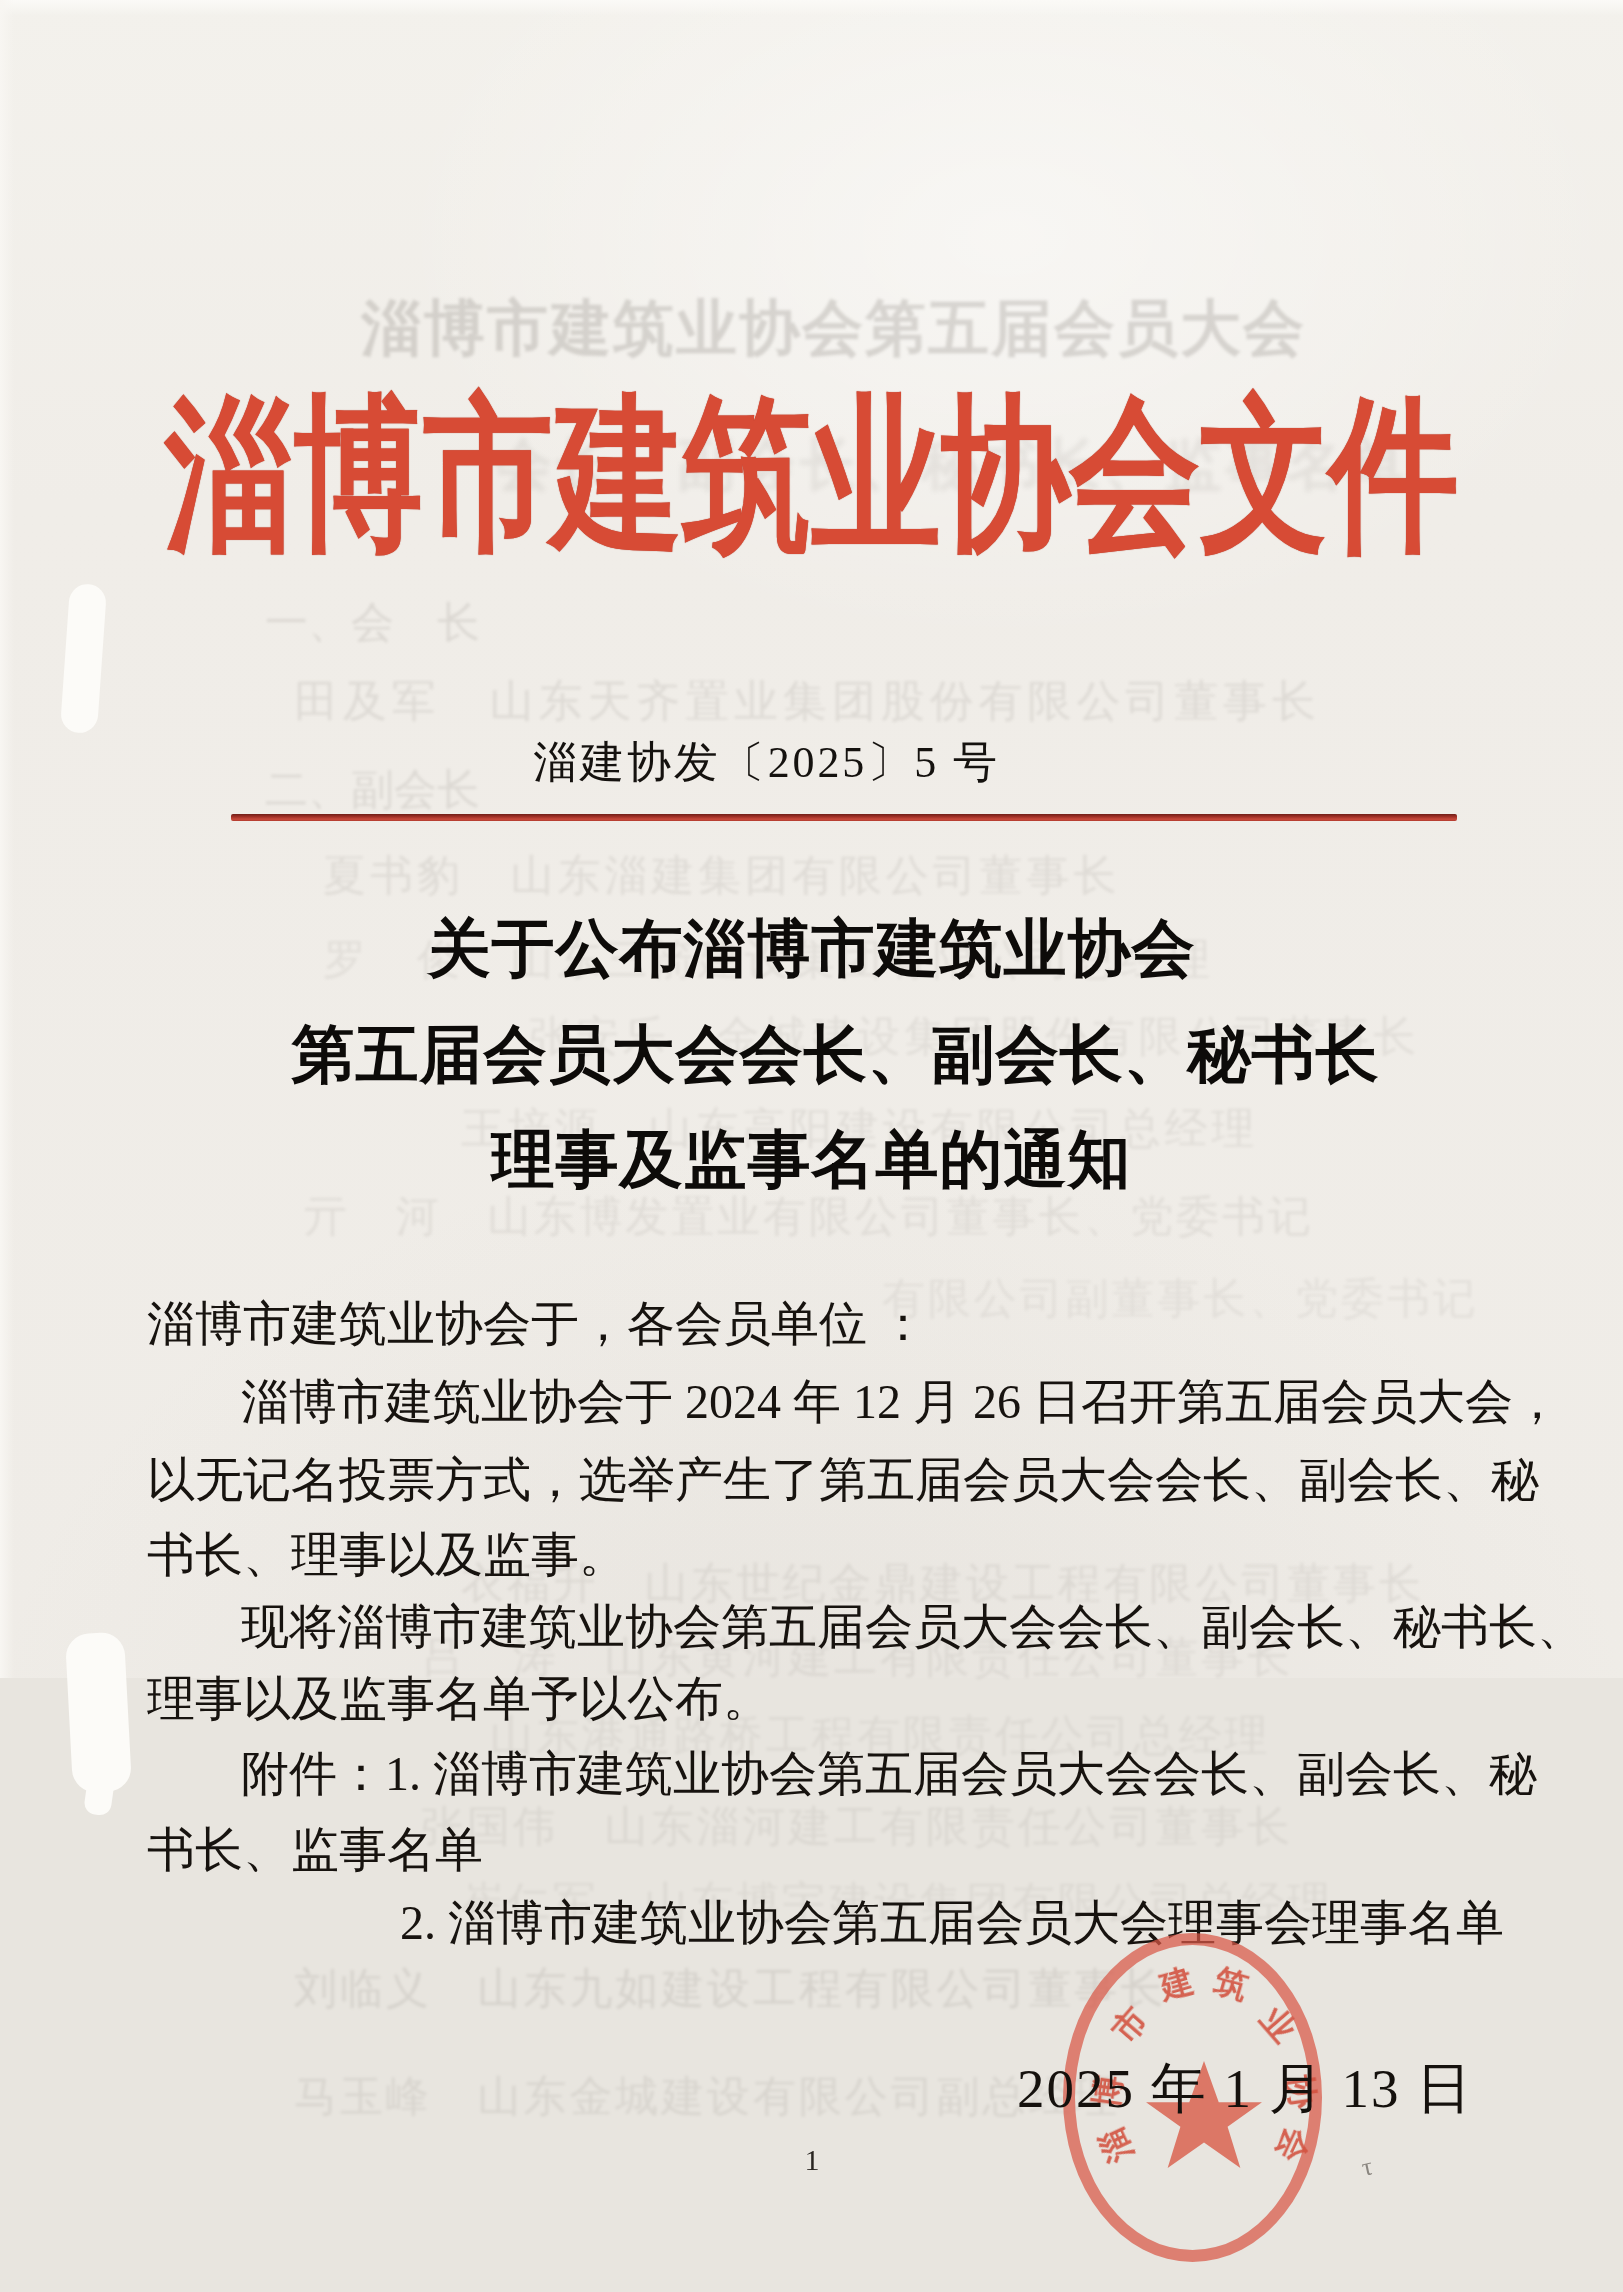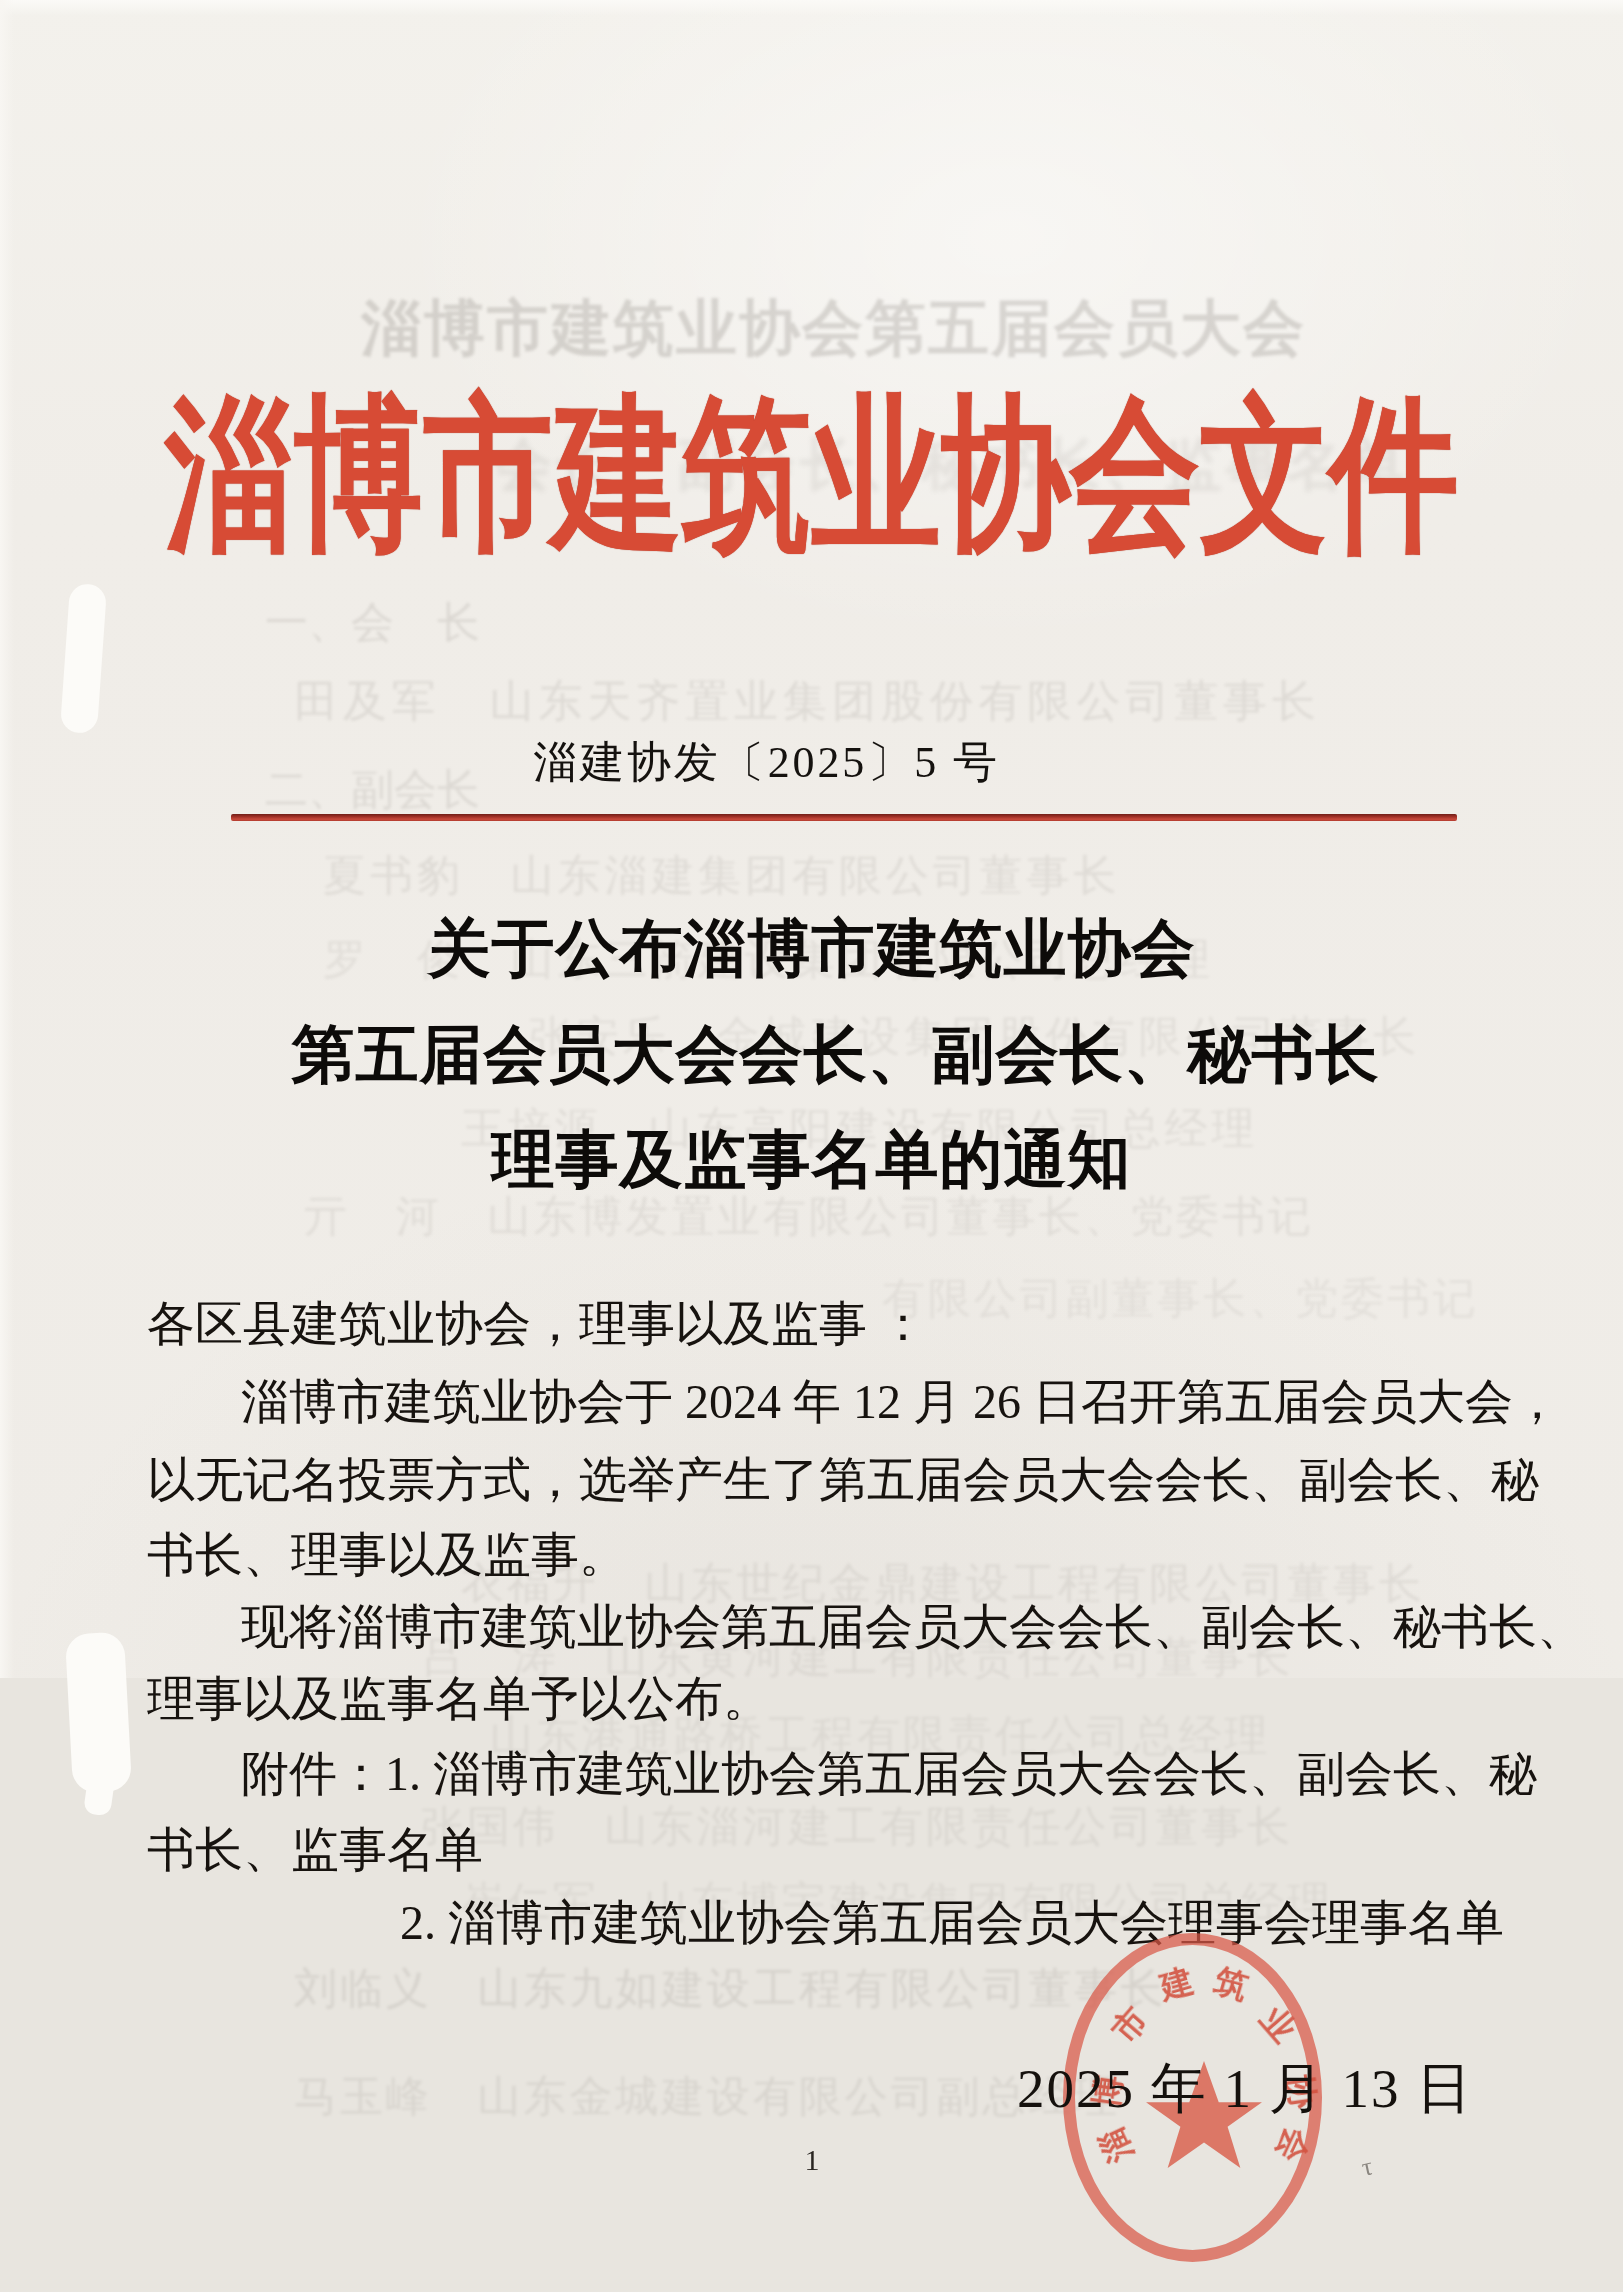--- a/index.html
+++ b/index.html
@@ -107,21 +107,21 @@
   <div class="masthead">淄博市建筑业协会文件</div>
 
   <div class="docnum">淄建协发〔2025〕5 号</div>
 
   <div class="redline"></div>
 
   <div class="doc-title" style="top:906px;">关于公布淄博市建筑业协会</div>
   <div class="doc-title" style="top:1012px;padding-left:24px;">第五届会员大会会长、副会长、秘书长</div>
   <div class="doc-title" style="top:1117px;">理事及监事名单的通知</div>
 
-  <div class="bodyline" style="left:147px;top:1292px;">各区县建筑业协会，理事以及监事 ：</div>
+  <div class="bodyline" style="left:147px;top:1292px;">淄博市建筑业协会于，各会员单位 ：</div>
   <div class="bodyline" style="left:241px;top:1370px;">淄博市建筑业协会于 2024 年 12 月 26 日召开第五届会员大会，</div>
   <div class="bodyline" style="left:147px;top:1448px;">以无记名投票方式，选举产生了第五届会员大会会长、副会长、秘</div>
   <div class="bodyline" style="left:147px;top:1523px;">书长、理事以及监事。</div>
   <div class="bodyline" style="left:241px;top:1595px;">现将淄博市建筑业协会第五届会员大会会长、副会长、秘书长、</div>
   <div class="bodyline" style="left:147px;top:1667px;">理事以及监事名单予以公布。</div>
   <div class="bodyline" style="left:241px;top:1742px;">附件：1. 淄博市建筑业协会第五届会员大会会长、副会长、秘</div>
   <div class="bodyline" style="left:147px;top:1818px;text-align:right;">书长、监事名单</div>
   <div class="bodyline" style="left:400px;top:1891px;">2. 淄博市建筑业协会第五届会员大会理事会理事名单</div>
 
   <div class="dateline">2025 年 1 月 13 日</div>

